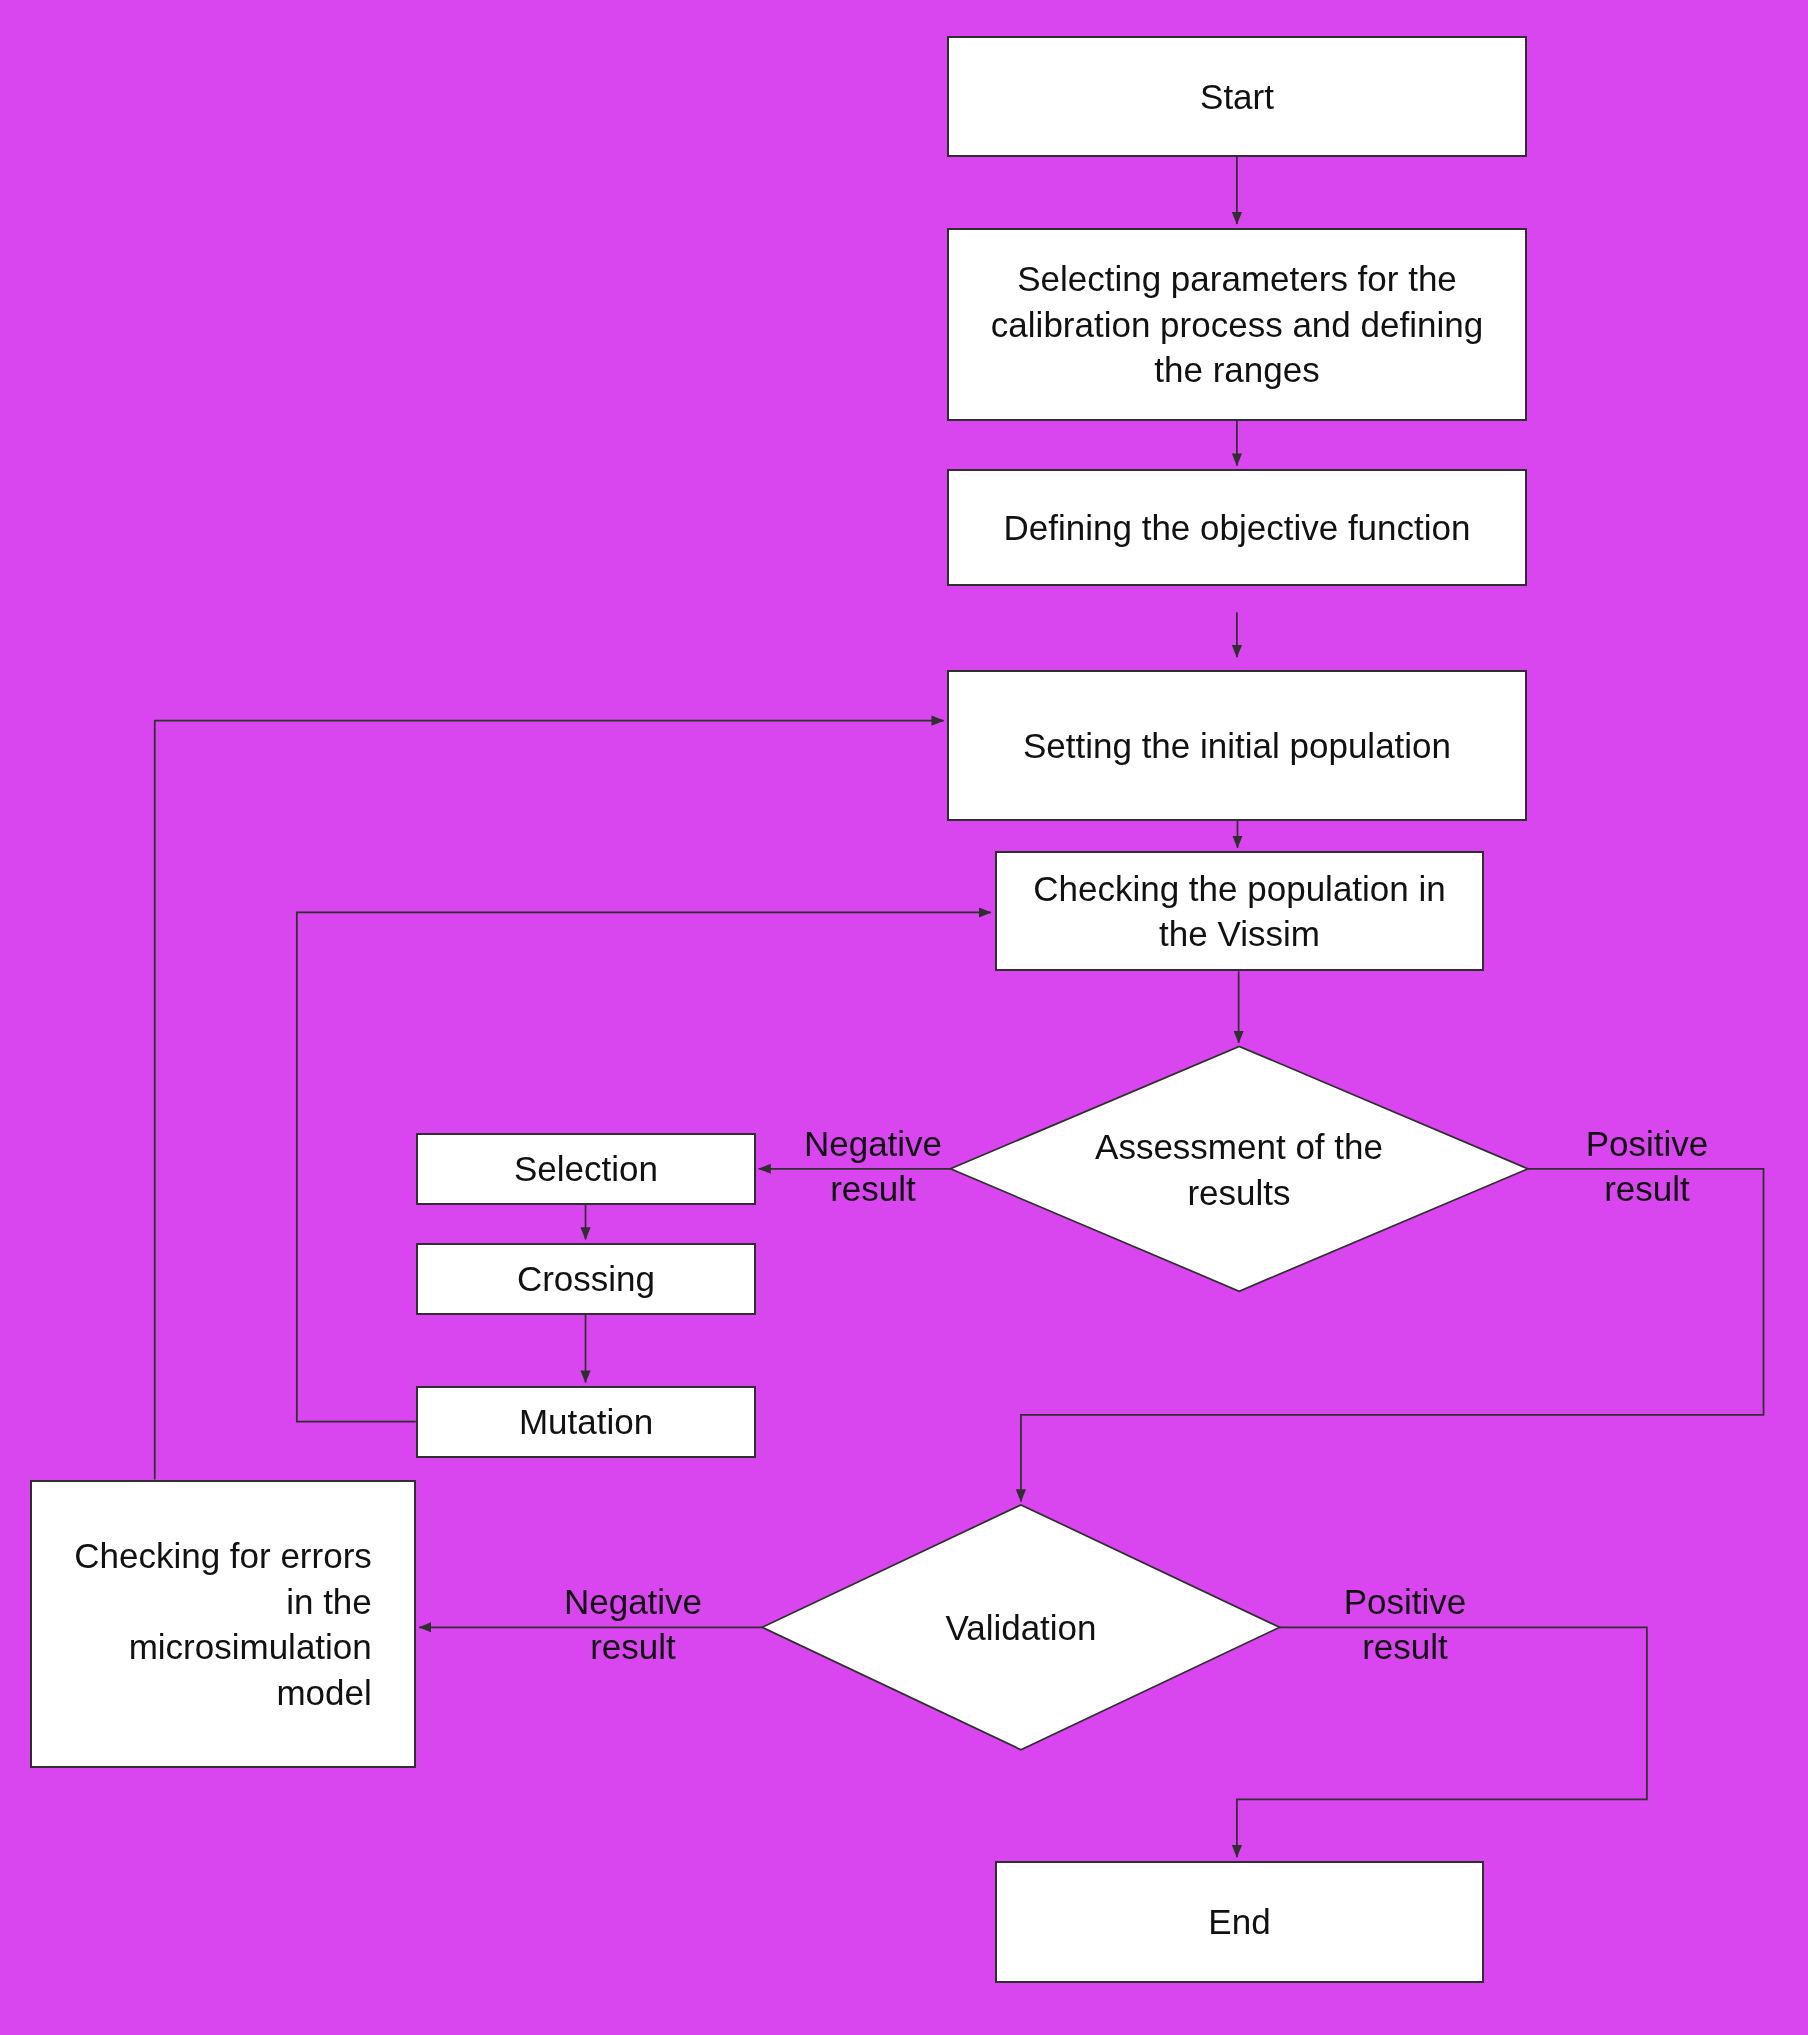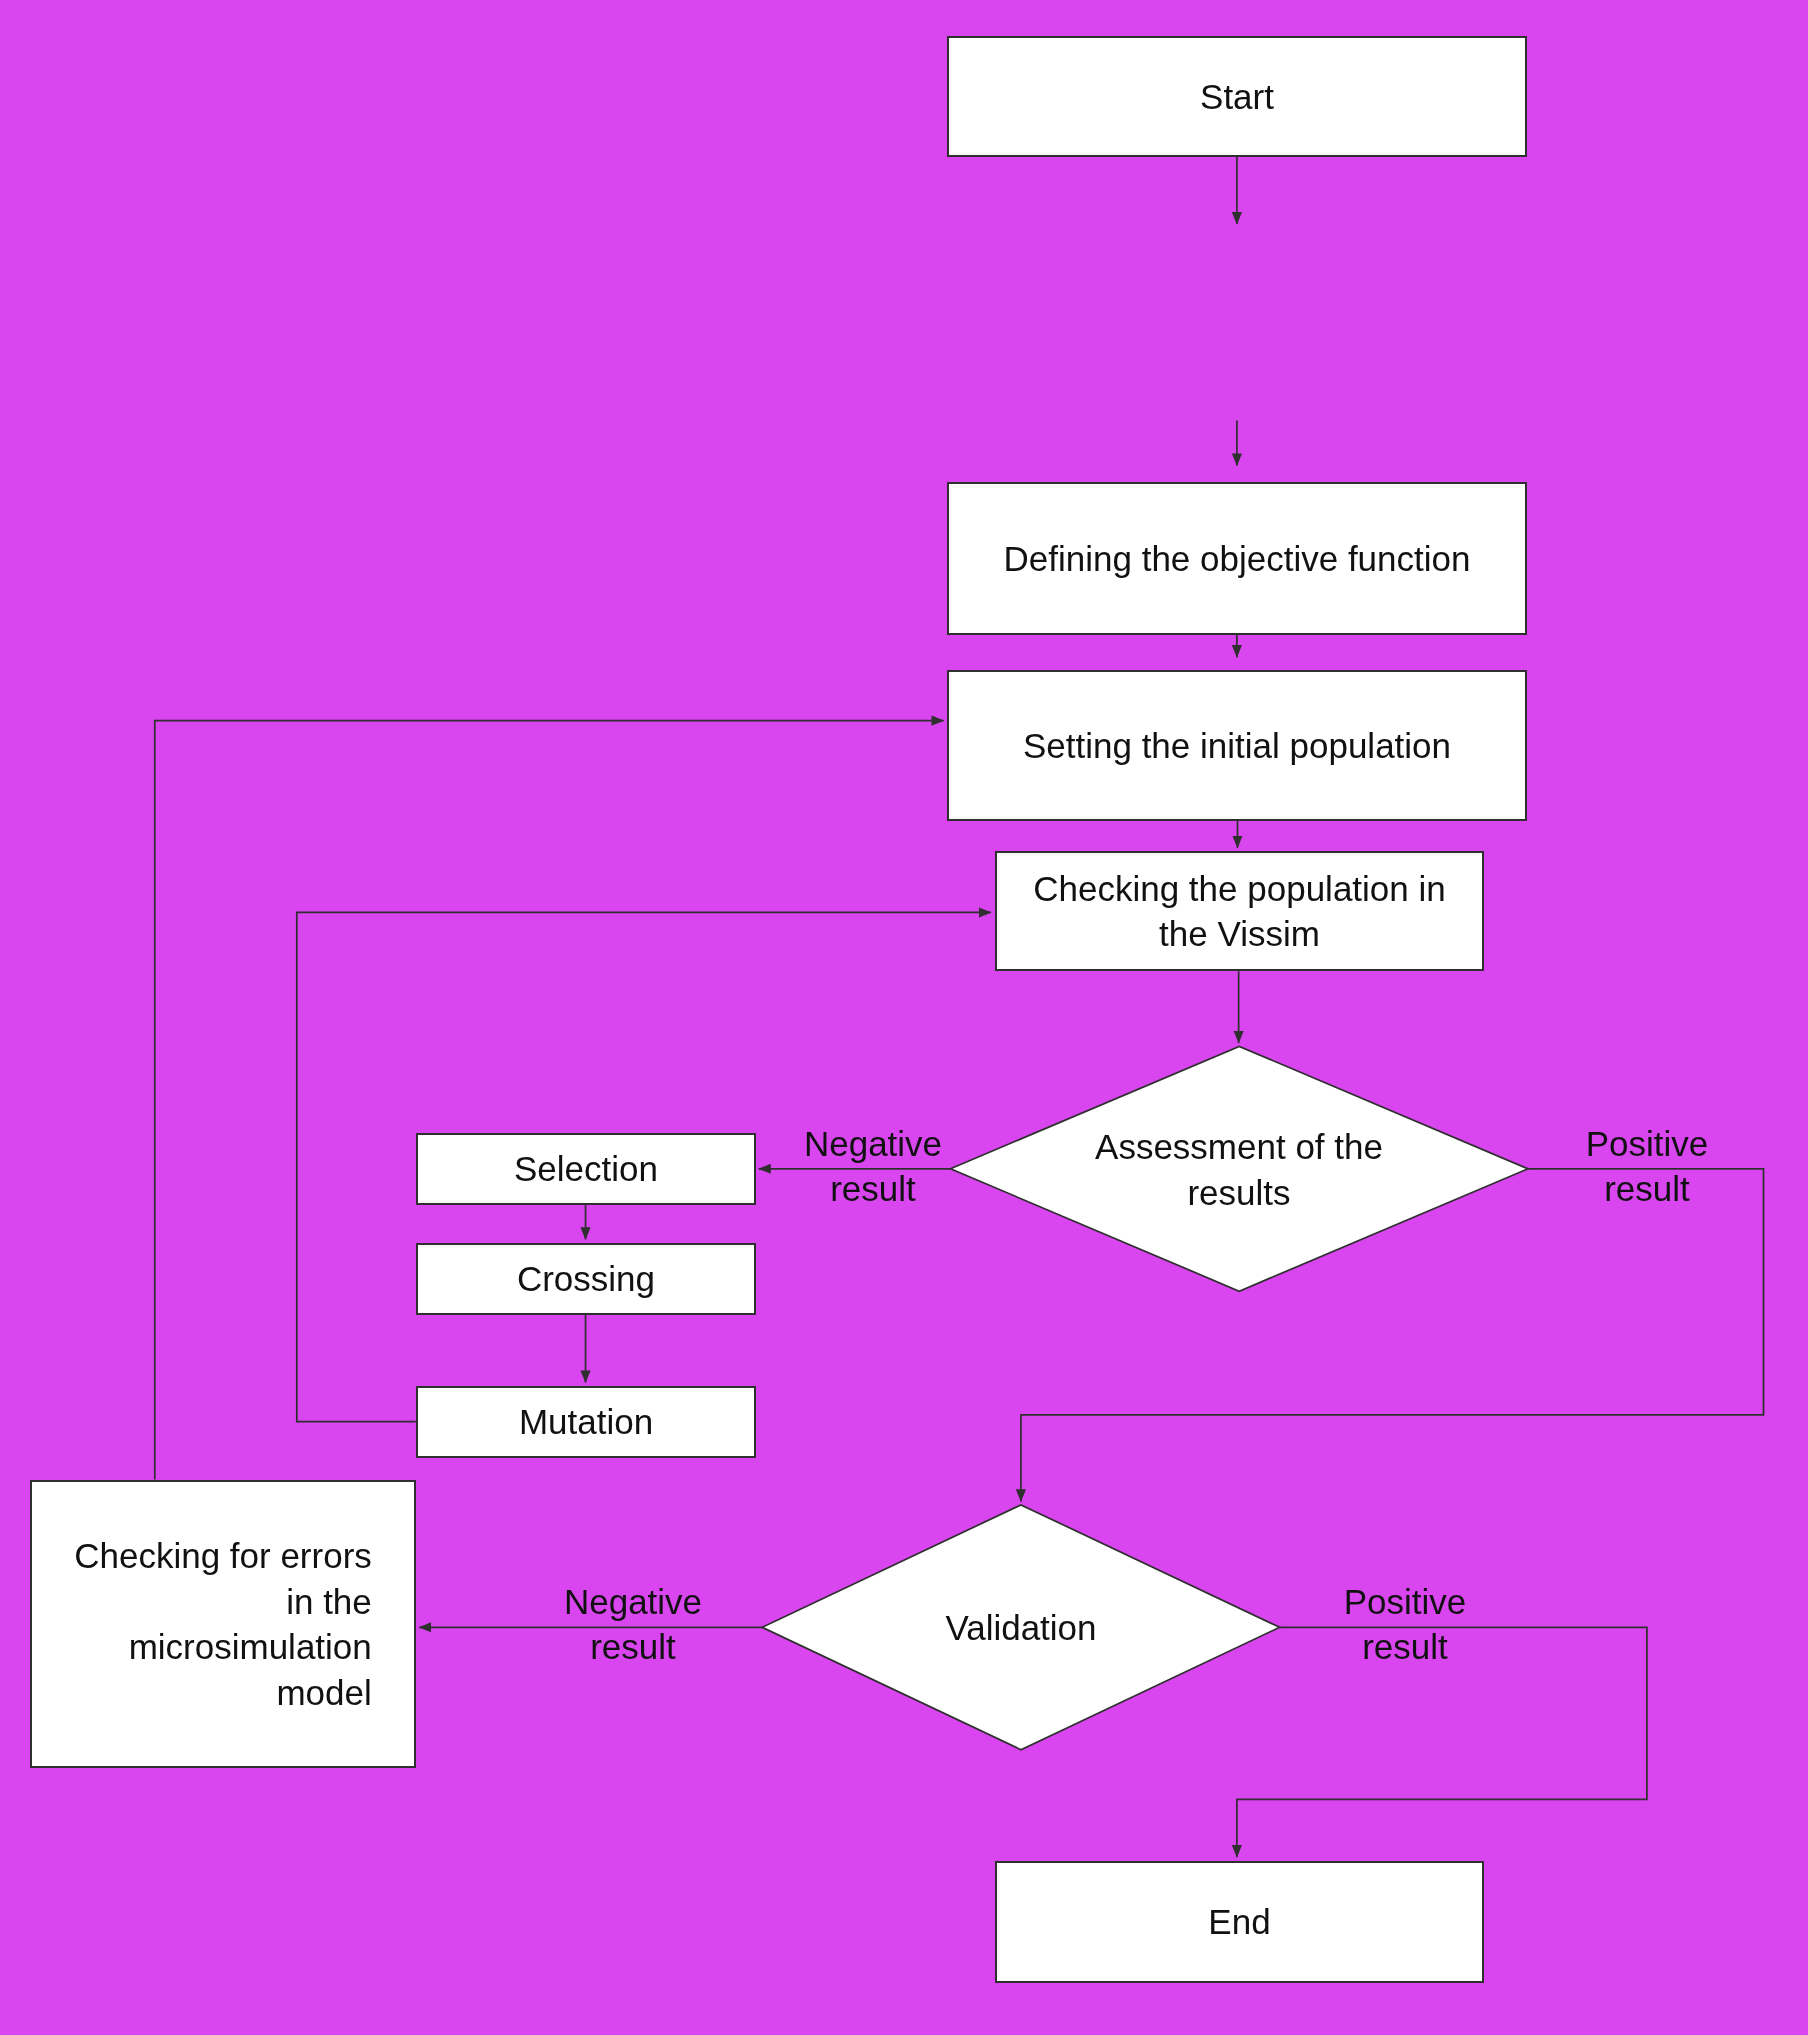--- a/index.html
+++ b/index.html
@@ -82,22 +82,25 @@
 
       <polyline points="2216,2818 2852,2818 2852,3116 2142,3116 2142,3216" marker-end="url(#arrow)"></polyline>
 
       <polygon points="1646,2024 2146,1812 2646,2024 2146,2236" fill="#ffffff"></polygon>
       <polygon points="1320,2818 1768,2606 2216,2818 1768,3030" fill="#ffffff"></polygon>
     </g>
   </svg>
 
   <div class="node" style="left:947px; top:36px; width:580px; height:121px;">Start</div>
 
+  <div class="node" style="left:947px; top:228px; width:580px; height:193px;">Selecting parameters for the
+calibration process and defining
+the ranges</div>
 
-  <div class="node" style="left:947px; top:482px; width:580px; height:153px;">Defining the objective function</div>
+  <div class="node" style="left:947px; top:469px; width:580px; height:117px;">Defining the objective function</div>
 
   <div class="node" style="left:947px; top:670px; width:580px; height:151px;">Setting the initial population</div>
 
   <div class="node" style="left:995px; top:851px; width:489px; height:120px;">Checking the population in
 the Vissim</div>
 
   <div class="node" style="left:416px; top:1133px; width:340px; height:72px;">Selection</div>
 
   <div class="node" style="left:416px; top:1243px; width:340px; height:72px;">Crossing</div>
 

